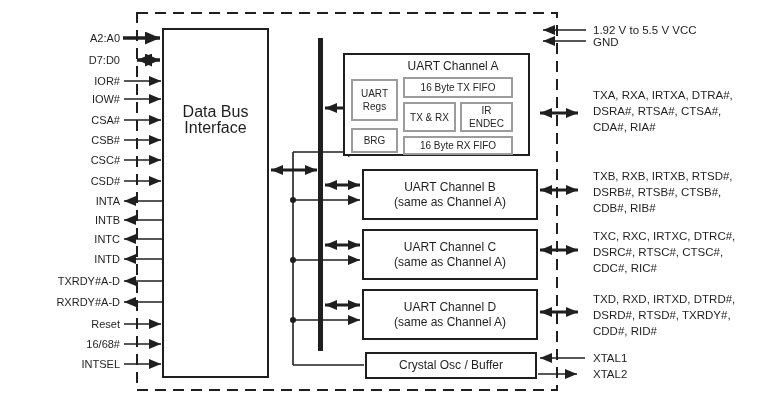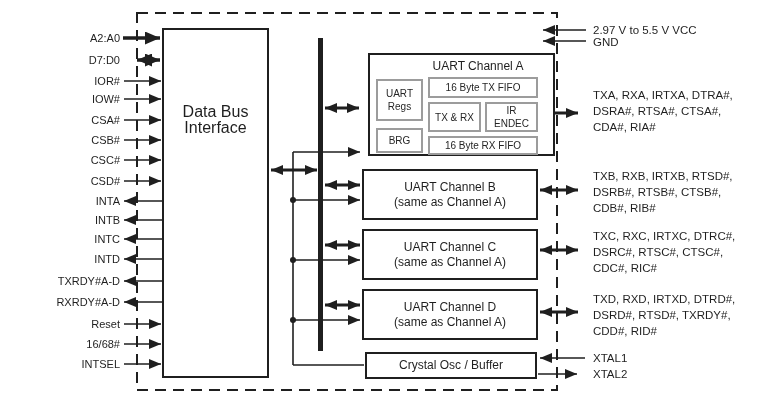--- a/index.html
+++ b/index.html
@@ -105,21 +105,21 @@
     <line x1="538" y1="374" x2="577" y2="374" stroke="#1f1f1f" stroke-width="1.6" marker-end="url(#mr)"></line>
   </svg>
 
   <div class="box outer" style="left:162px;top:28px;width:107px;height:350px;">
     <div class="dbi-label">
       <div>Data Bus</div>
       <div>Interface</div>
     </div>
   </div>
 
-  <div class="box outer" style="left:368px;top:53px;width:187px;height:103px;">
+  <div class="box outer" style="left:343px;top:53px;width:187px;height:103px;">
     <div class="cha-title">UART Channel A</div>
     <div class="box inner" style="left:6px;top:24px;width:47px;height:42px;">
       <div>UART</div>
       <div>Regs</div>
     </div>
     <div class="box inner" style="left:6px;top:73px;width:47px;height:25px;">BRG</div>
     <div class="box inner" style="left:58px;top:22px;width:110px;height:21px;">16 Byte TX FIFO</div>
     <div class="box inner" style="left:58px;top:47px;width:53px;height:30px;">TX &amp; RX</div>
     <div class="box inner" style="left:115px;top:47px;width:53px;height:30px;">
       <div>IR</div>
@@ -154,21 +154,21 @@
   <div class="lpin" style="top:193px">INTA</div>
   <div class="lpin" style="top:212px">INTB</div>
   <div class="lpin" style="top:231px">INTC</div>
   <div class="lpin" style="top:251px">INTD</div>
   <div class="lpin" style="top:273px">TXRDY#A-D</div>
   <div class="lpin" style="top:294px">RXRDY#A-D</div>
   <div class="lpin" style="top:316px">Reset</div>
   <div class="lpin" style="top:336px">16/68#</div>
   <div class="lpin" style="top:356px">INTSEL</div>
 
-  <div class="rsingle" style="top:23px">2.97 V to 5.5 V VCC</div>
+  <div class="rsingle" style="top:23px">1.92 V to 5.5 V VCC</div>
   <div class="rsingle" style="top:35px">GND</div>
 
   <div class="rtext" style="top:87px">
     <div>TXA, RXA, IRTXA, DTRA#,</div>
     <div>DSRA#, RTSA#, CTSA#,</div>
     <div>CDA#, RIA#</div>
   </div>
   <div class="rtext" style="top:168px">
     <div>TXB, RXB, IRTXB, RTSD#,</div>
     <div>DSRB#, RTSB#, CTSB#,</div>

